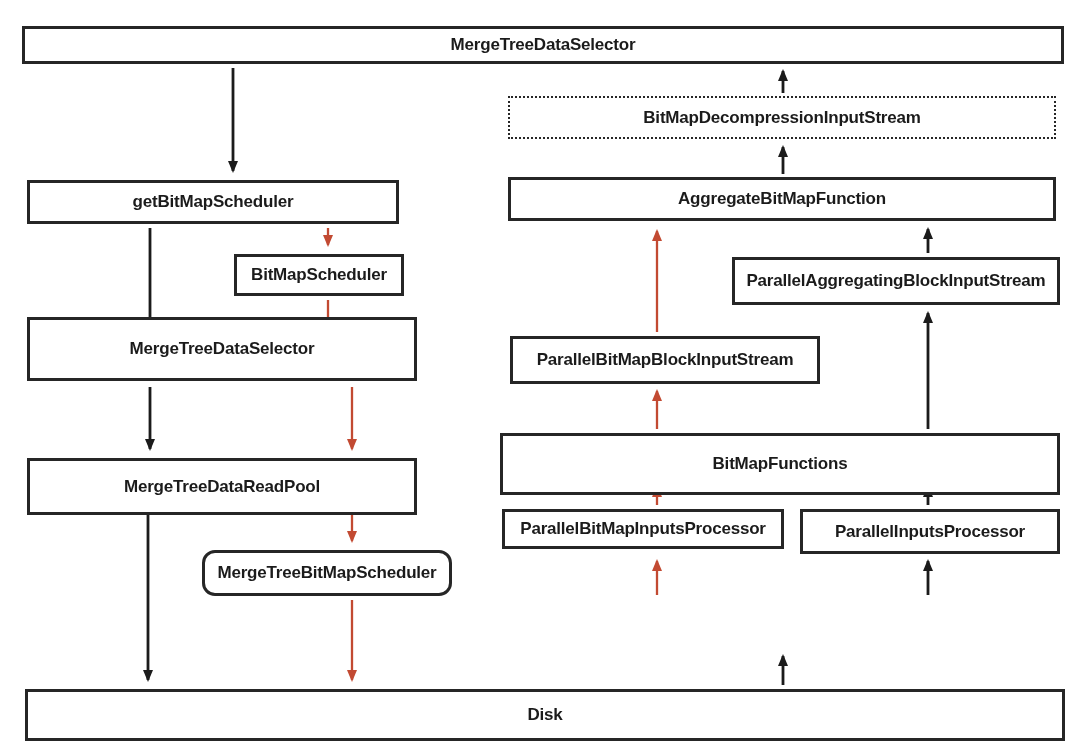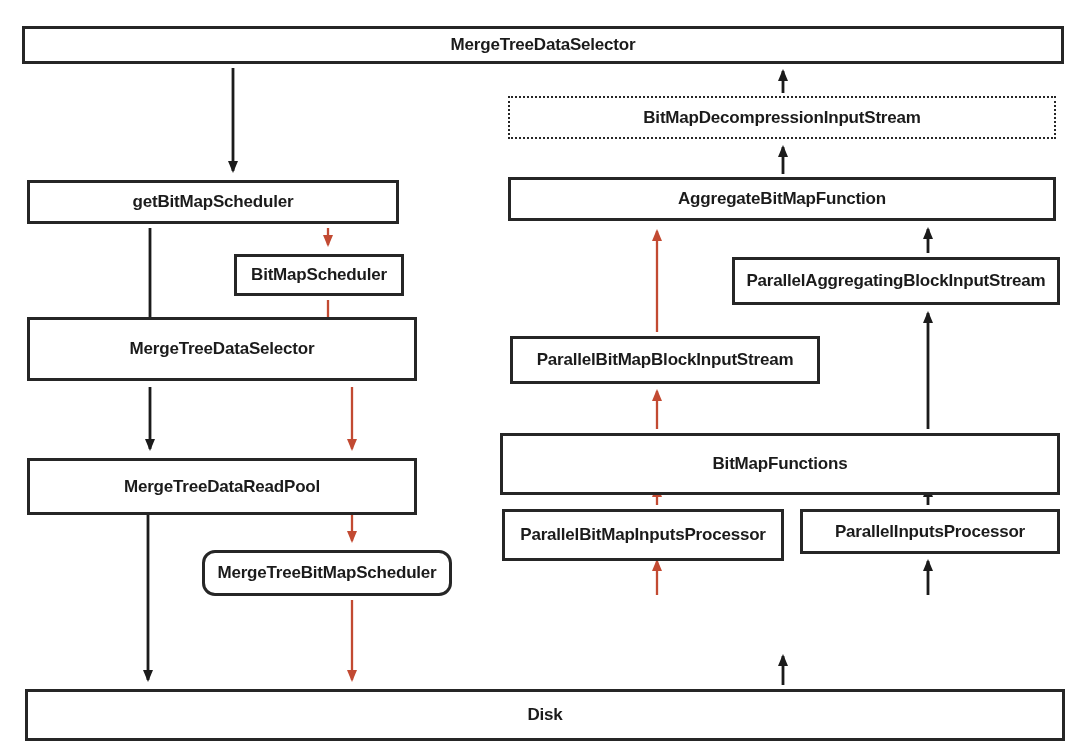--- a/index.html
+++ b/index.html
@@ -123,21 +123,21 @@
   </div>
 
   <div class="node" style="left:510px; top:336px; width:310px; height:48px;">
     <span>ParallelBitMapBlockInputStream</span>
   </div>
 
   <div class="node" style="left:500px; top:433px; width:560px; height:62px;">
     <span>BitMapFunctions</span>
   </div>
 
-  <div class="node" style="left:502px; top:509px; width:282px; height:52px;">
+  <div class="node" style="left:502px; top:509px; width:282px; height:40px;">
     <span>ParallelBitMapInputsProcessor</span>
   </div>
 
   <div class="node" style="left:800px; top:509px; width:260px; height:45px;">
     <span>ParallelInputsProcessor</span>
   </div>
 
 
 </div>
 

